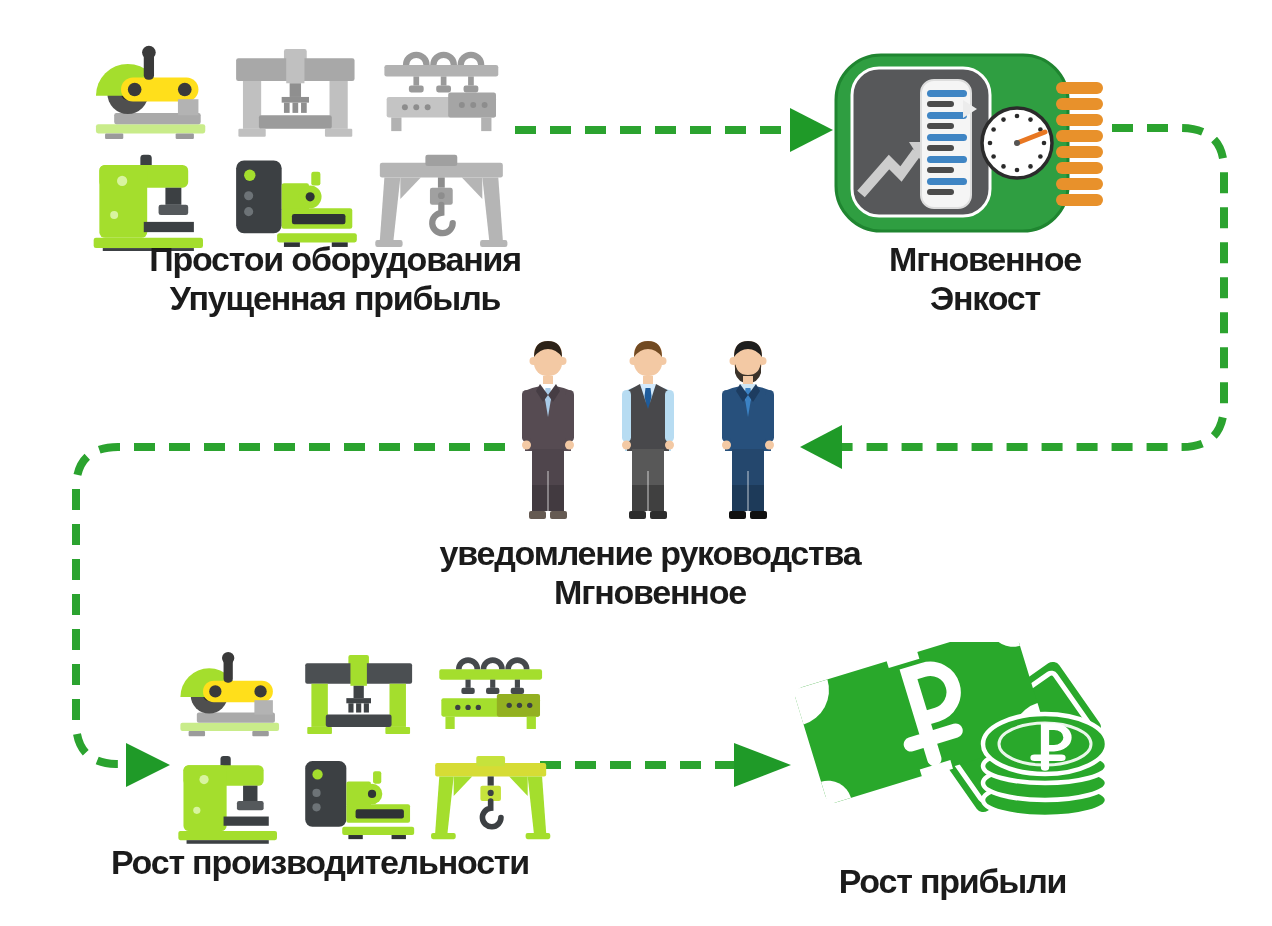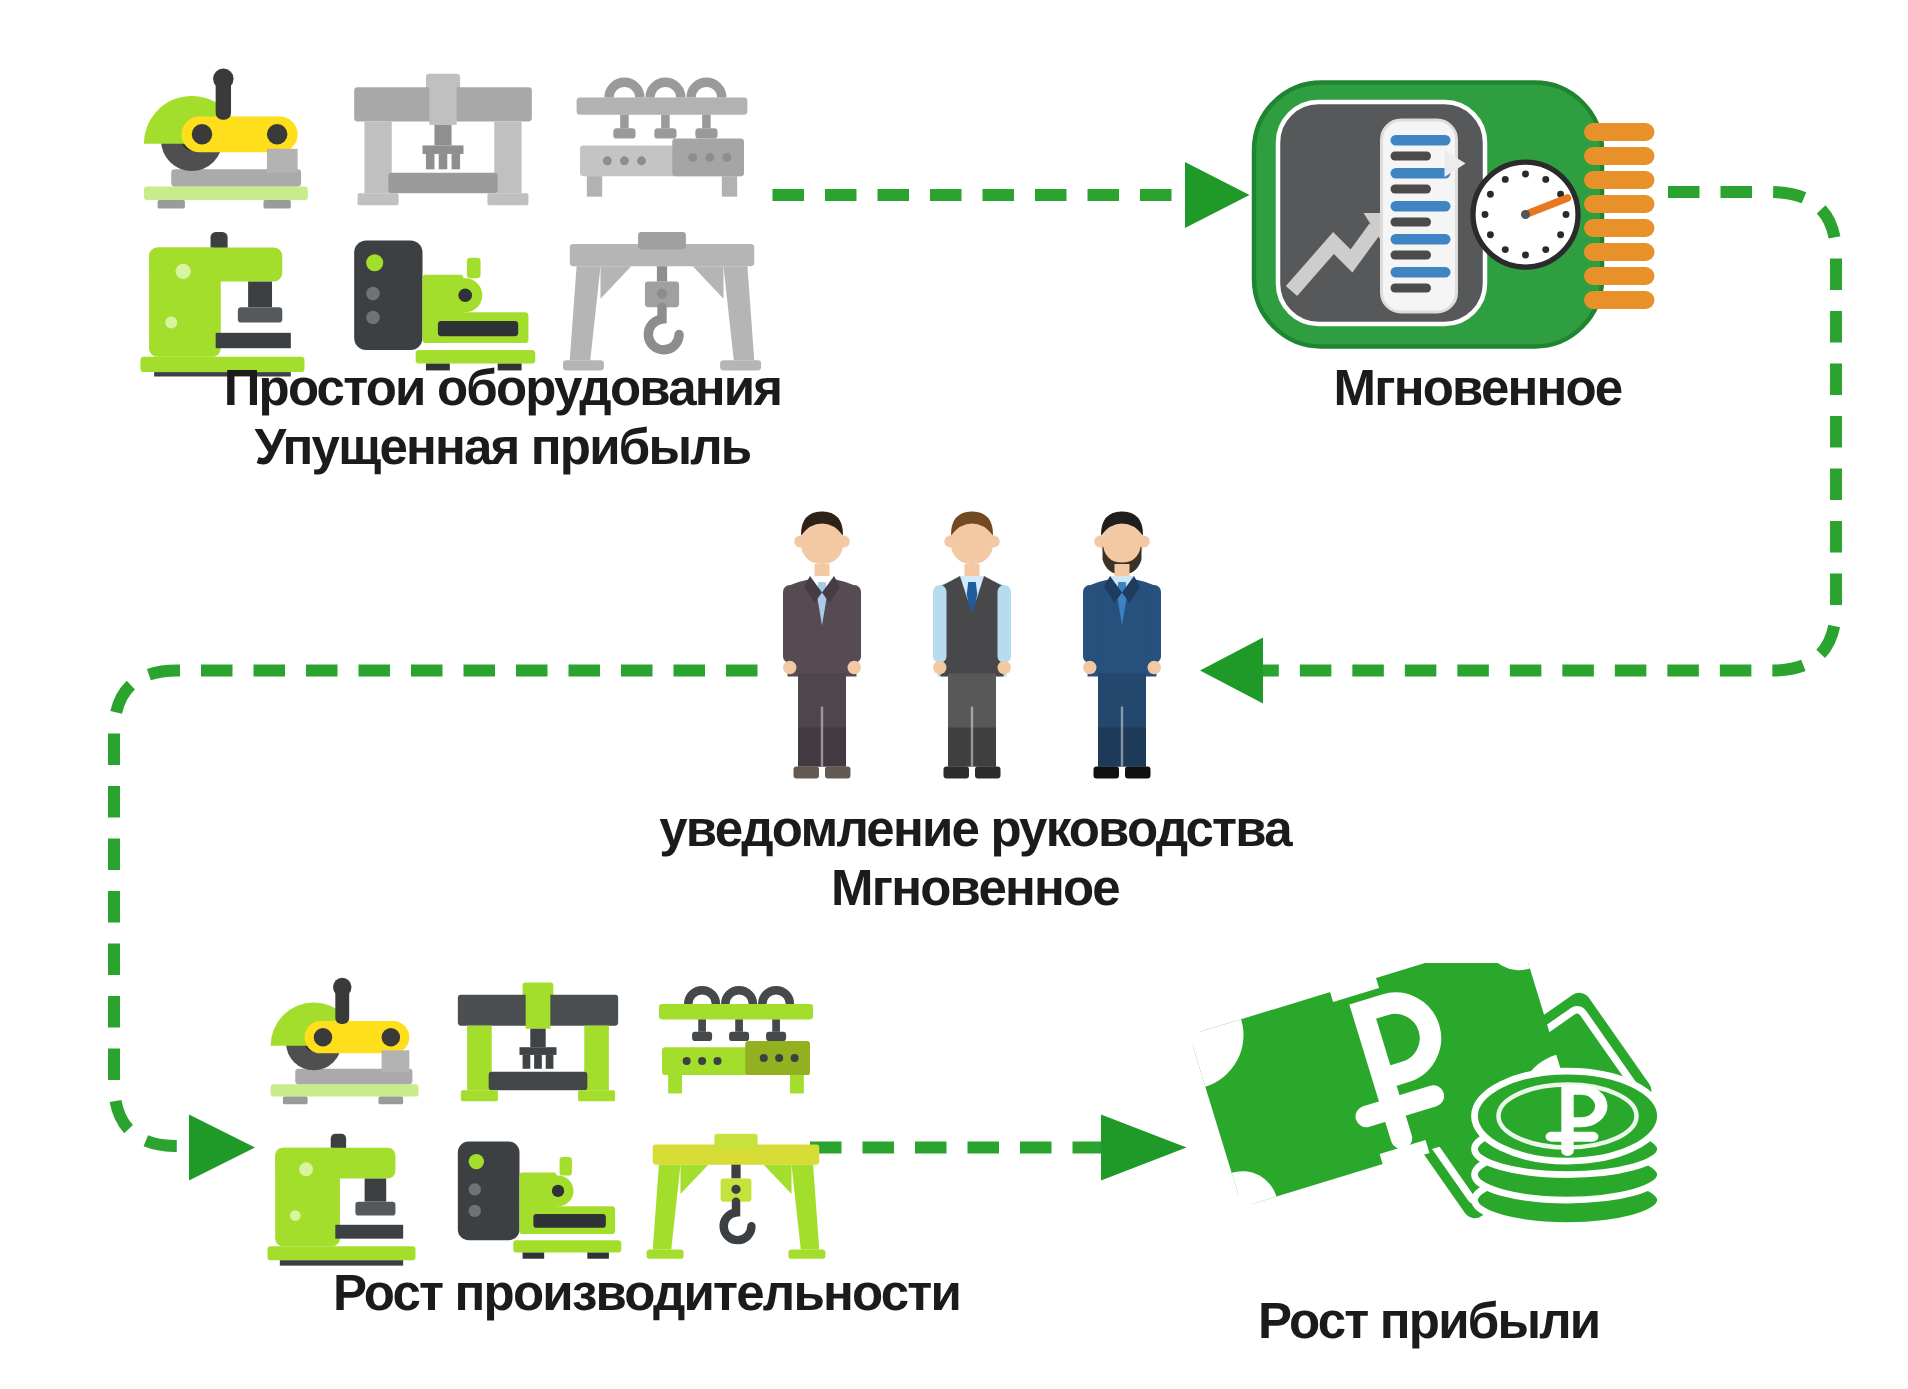--- a/index.html
+++ b/index.html
@@ -11,21 +11,21 @@
   #machines-idle{left:80px;top:40px;width:430px;height:198px;gap:6px 10px;}
   #machines-active{left:166px;top:644px;width:386px;height:202px;gap:6px 8px;}
   .cell{position:relative;}
   .cell svg{display:block;width:100%;height:100%;}
   .fig{position:absolute;}
   .caption{position:absolute;text-align:center;font-weight:700;color:var(--cap,#1b1b1b);
            font-size:34px;line-height:1.16;letter-spacing:-1.2px;white-space:nowrap;}
   .cap-idle{left:15px;top:240px;width:640px;}
   .cap-device{left:810px;top:240px;width:350px;}
   .cap-managers{left:310px;top:534px;width:680px;}
-  .cap-active{left:0px;top:843px;width:640px;text-align:right;}
+  .cap-active{left:0px;top:843px;width:640px;}
   .cap-profit{left:770px;top:862px;width:365px;}
 </style>
 </head>
 <body>
 
 <div class="canvas">
 
   <svg id="arrows" class="arrows" viewBox="0 0 1272 926">
       <path d="M515 130 H790" fill="none" stroke="#2ba32f" stroke-width="8" stroke-dasharray="21 14"></path>
       <polygon points="790,108 833,130 790,152" fill="#1f9a28"></polygon>
@@ -188,20 +188,21 @@
       <circle cx="170.5" cy="67.6" r="2.3" fill="#2a2a2a"></circle>
       <circle cx="184.0" cy="64.0" r="2.3" fill="#2a2a2a"></circle>
       <circle cx="197.5" cy="67.6" r="2.3" fill="#2a2a2a"></circle>
       <circle cx="207.4" cy="77.5" r="2.3" fill="#2a2a2a"></circle>
   <line x1="184" y1="91" x2="212" y2="80" stroke="#e87722" stroke-width="5" stroke-linecap="round"></line>
   <circle cx="184" cy="91" r="3" fill="#555555"></circle>
     </svg>
 
   <div class="caption cap-device">
     <div>Мгновенное</div>
+    <div>Энкост</div>
   </div>
 
   <svg id="managers-svg" class="fig" style="left:503px;top:333px" width="290" height="198" viewBox="0 0 290 198">
       <g transform="translate(0,0)">
       <rect x="31" y="8" width="28" height="35" rx="13" fill="#f3c9a4"></rect>
       <path d="M31 24 q0 -16 14 -16 q14 0 14 16 q-6 -8 -14 -8 q-8 0 -14 8 z" fill="#2c2218"></path>
 
       <circle cx="30.5" cy="28" r="4" fill="#f3c9a4"></circle>
         <circle cx="59.5" cy="28" r="4" fill="#f3c9a4"></circle>
       <rect x="40" y="43" width="10" height="9" fill="#f3c9a4"></rect>

